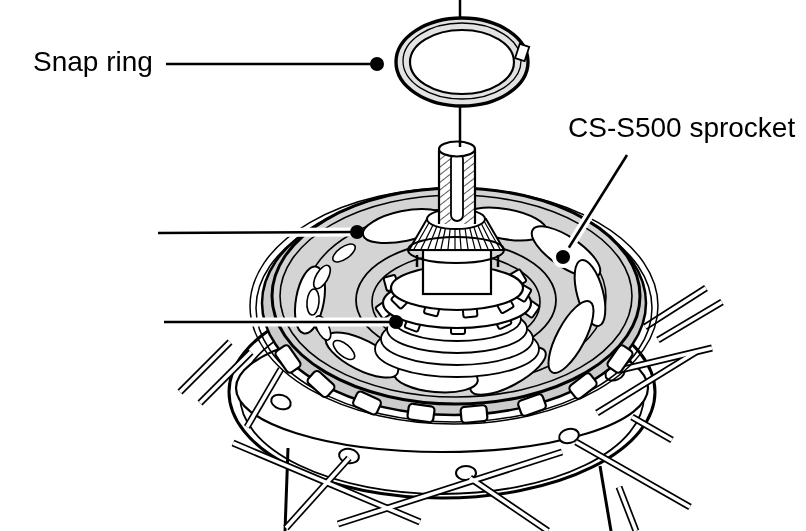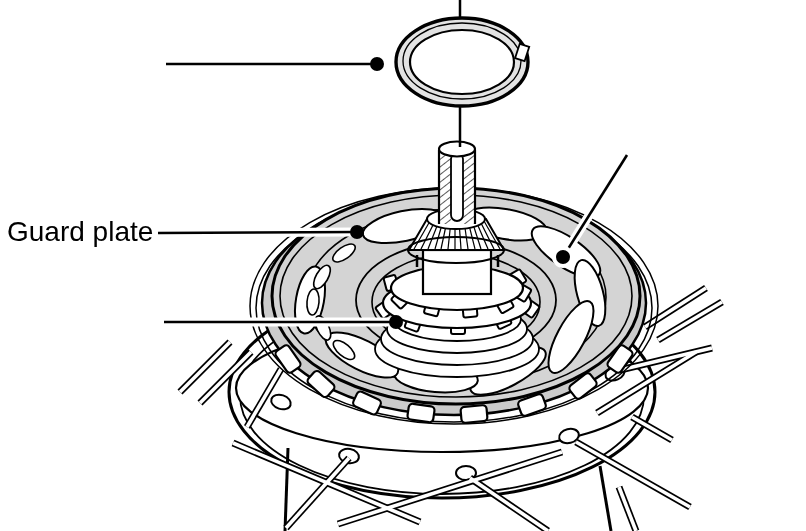--- a/index.html
+++ b/index.html
@@ -220,15 +220,16 @@
       <line x1="627" y1="155" x2="563" y2="257"></line>
     </g>
     <circle cx="563" cy="257" r="11" fill="#fff"></circle>
     <circle cx="377" cy="64" r="7" fill="#000000"></circle>
     <circle cx="357" cy="232" r="7" fill="#000000"></circle>
     <circle cx="396" cy="322" r="7" fill="#000000"></circle>
     <circle cx="563" cy="257" r="7" fill="#000000"></circle>
   </g>
 </svg>
 
-<div class="lbl lbl-guard">Guard plate</div>
+<div class="lbl lbl-snap">Snap ring</div>
+<div class="lbl lbl-cs">CS-S500 sprocket</div>
 
 </div>
 
 </body></html>

